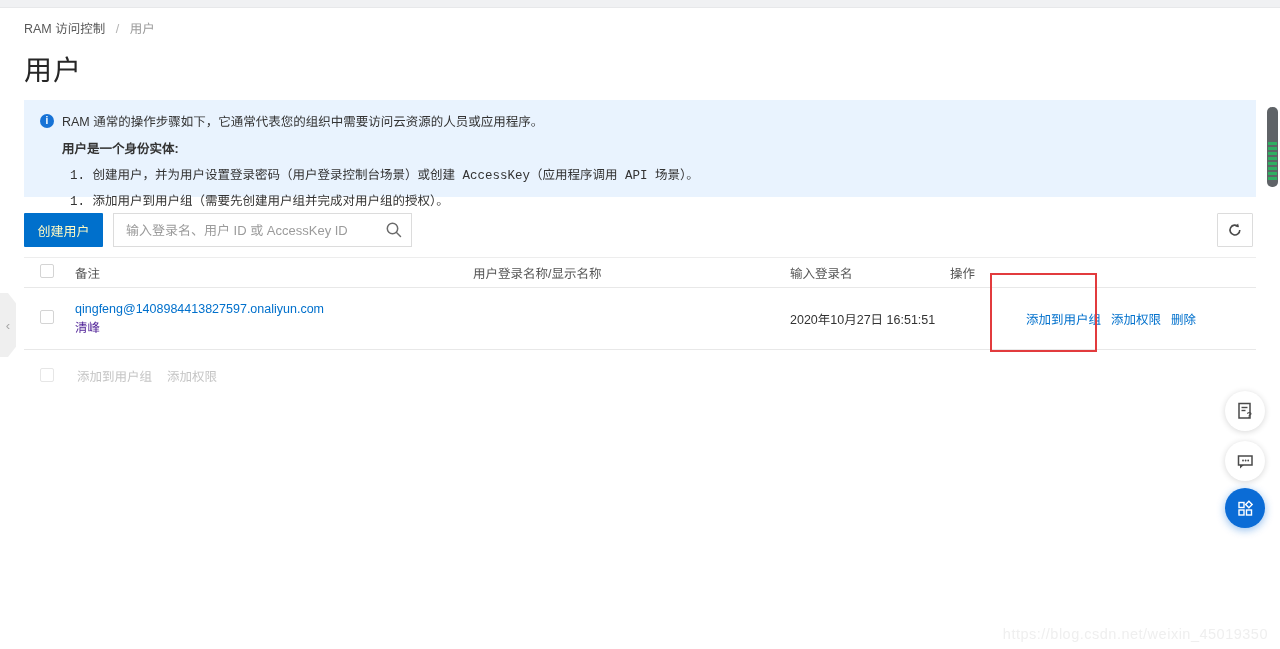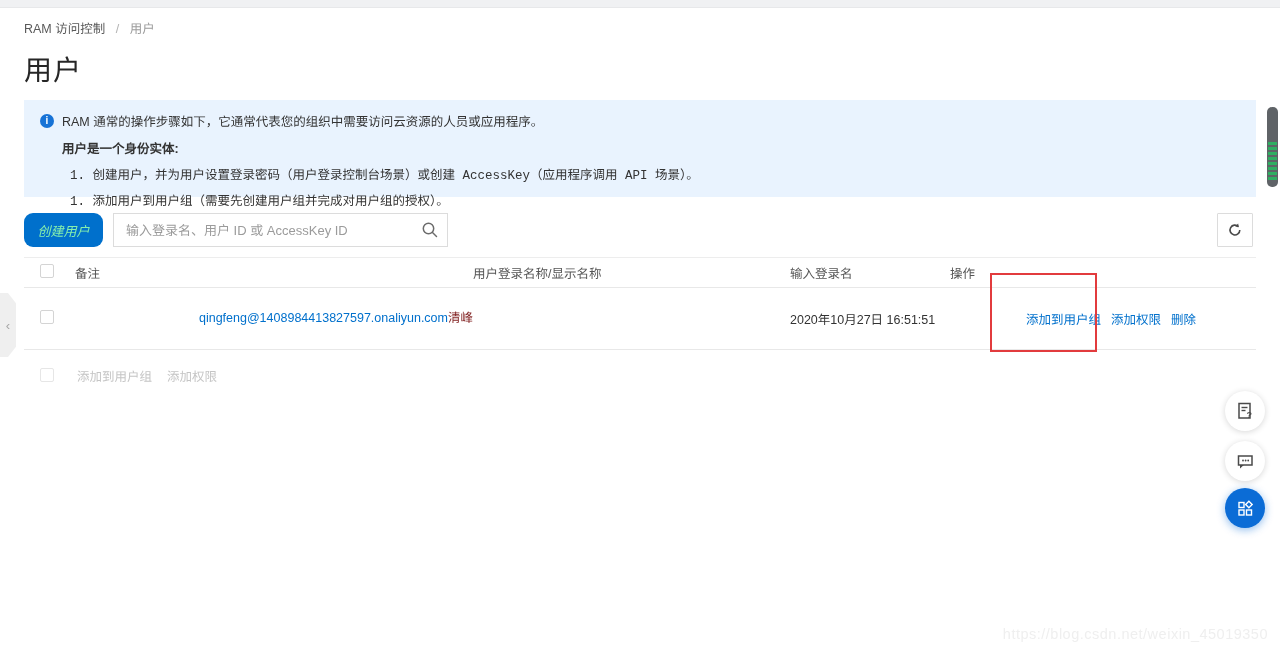--- a/index.html
+++ b/index.html
@@ -16,37 +16,37 @@
 
   .page-title { position:absolute; left:24px; top:48px; font-size:28px; font-weight:500; color:#262626; letter-spacing:1px; }
 
   .banner { position:absolute; left:24px; top:100px; width:1232px; height:97px; background:#e9f3fe; padding:11px 16px; font-size:12.5px; color:#333; }
   .banner-row1 { display:flex; align-items:center; }
   .info-icon { display:inline-flex; align-items:center; justify-content:center; width:14px; height:14px; border-radius:50%; background:#1672d6; color:#fff; font-size:10px; font-weight:bold; margin-right:8px; flex:0 0 auto; font-style:normal; }
   .banner-bold { font-weight:bold; margin:8px 0 0 22px; }
   .banner-step { margin:7px 0 0 30px;font-family:Liberation Mono, monospace; }
 
   .toolbar { position:absolute; left:24px; top:213px; width:1232px; height:34px; }
-  .btn-primary { position:absolute; left:0; top:0; width:79px; height:34px; background:#0070cc; color:#86efac; border:none; font-size:13px; border-radius:9px; cursor:pointer; font-family:inherit;font-style:italic; }
-  .search-box { position:absolute; left:89px; top:0; width:335px; height:34px; border:1px solid #dcdcdc; background:#fff; display:flex; align-items:center; }
+  .btn-primary { position:absolute; left:0; top:0; width:79px; height:34px; background:#0070cc; color:#fef9c3; border:none; font-size:13px; border-radius:1px; cursor:pointer; font-family:inherit; }
+  .search-box { position:absolute; left:89px; top:0; width:299px; height:34px; border:1px solid #dcdcdc; background:#fff; display:flex; align-items:center; }
   .search-box input { flex:1; border:none; outline:none; height:100%; padding:0 12px; font-size:13px; color:#333; font-family:inherit; background:transparent; }
   .search-box input::placeholder { color:#9b9b9b; }
   .search-btn { width:34px; height:100%; display:flex; align-items:center; justify-content:center; cursor:pointer; background:transparent; border:none; }
   .refresh-btn { position:absolute; right:3px; top:0; width:36px; height:34px; background:#fff; border:1px solid #dcdcdc; border-radius:1px; display:flex; align-items:center; justify-content:center; cursor:pointer; }
 
   .table { position:absolute; left:24px; top:257px; width:1232px; }
   .trow { display:grid; grid-template-columns:51px 398px 317px 160px 1fr; align-items:center; }
   .thead { height:31px; border-top:1px solid #ededed; border-bottom:1px solid #e8e8e8; font-size:12.5px; color:#555; }
   .tbody-row { height:62px; border-bottom:1px solid #e8e8e8; font-size:12.5px; }
   .cell-check { padding-left:16px; }
   .checkbox { display:inline-block; width:14px; height:14px; border:1px solid #d4d4d4; border-radius:2px; background:#fff; cursor:pointer; }
   .checkbox.disabled { border-color:#e6e6e6; cursor:default; }
-  .name-cell { display:flex; flex-direction:row; justify-content:flex-end; line-height:19px; }
+  .name-cell { display:flex; flex-direction:column; justify-content:center; line-height:19px; }
   .link { color:#0070cc; text-decoration:none; cursor:pointer; }
-  .display-name { color:#7f1d1d; }
+  .display-name { color:#4c1d95; }
   .actions-cell { display:flex; justify-content:flex-end; align-items:center; gap:10px; padding-right:60px; }
 
   .batch-bar { position:absolute; left:24px; top:360px; height:30px; display:flex; align-items:center; font-size:12.5px; }
   .batch-bar .checkbox { margin-left:16px; }
   .batch-link { color:#c5c5c5; margin-left:23px; cursor:default; }
   .batch-link + .batch-link { margin-left:15px; }
 
   .red-annotation { position:absolute; left:990px; top:273px; width:107px; height:79px; border:2px solid #e23b3d; pointer-events:none; z-index:5; }
 
   .float-btn { position:absolute; left:1225px; width:40px; height:40px; border-radius:50%; background:#fff; box-shadow:0 1px 6px rgba(0,0,0,0.16); display:flex; align-items:center; justify-content:center; cursor:pointer; border:none; }

